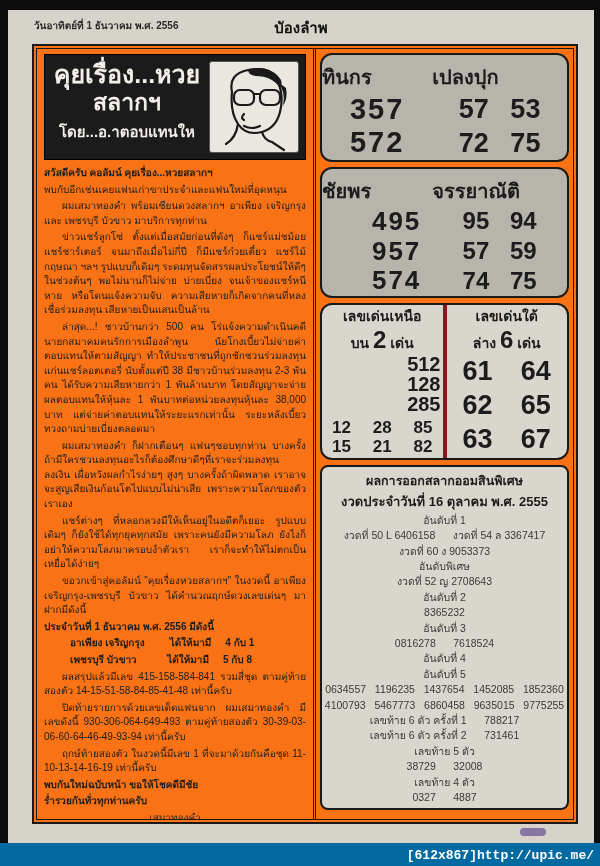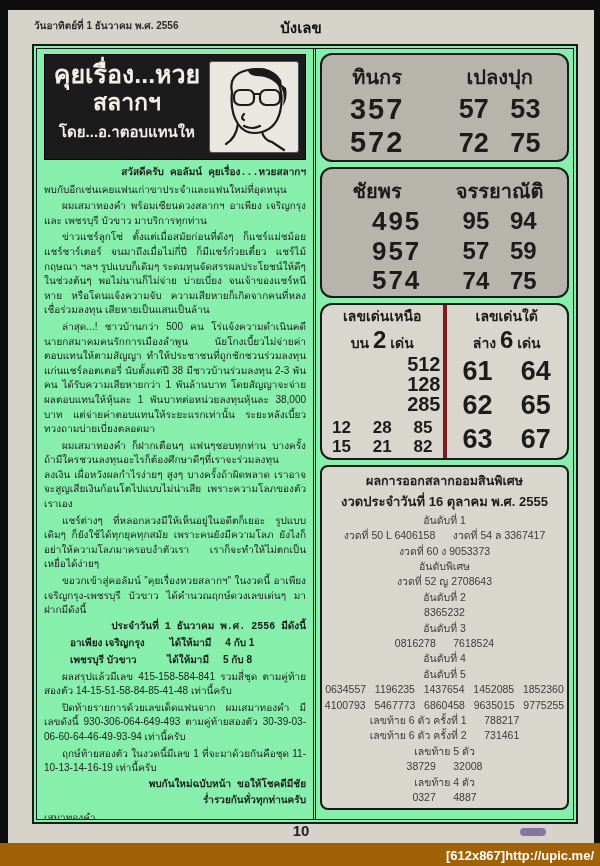--- a/index.html
+++ b/index.html
@@ -2,74 +2,74 @@
 <html><head>
 <meta charset="utf-8">
 <style>
   html,body{margin:0;padding:0;}
   body{width:600px;height:866px;background:#0d0d0d;position:relative;overflow:hidden;
        font-family:"Liberation Sans","DejaVu Sans",sans-serif;color:#1c1c1c;}
   .page{position:absolute;left:8px;top:10px;width:586px;height:833px;background:#d6d3ca;}
   .page-header{position:relative;height:26px;}
   .date-line{position:absolute;left:26px;top:8px;font-size:10px;font-weight:bold;color:#2a2a2a;}
   .masthead{position:absolute;left:0;right:0;top:6px;text-align:center;font-size:15px;font-weight:bold;color:#111;}
-  .main-frame{position:absolute;left:24px;top:34px;width:538px;height:772px;border:2px solid #1a1a1a;padding:2px;background:#86efac;}
+  .main-frame{position:absolute;left:24px;top:34px;width:538px;height:772px;border:2px solid #1a1a1a;padding:2px;background:#f97316;}
   .frame-inner{border:1px solid #1a1a1a;height:100%;display:flex;box-sizing:border-box;overflow:hidden;}
   .col-left{width:276px;box-sizing:border-box;padding:5px 7px;overflow:hidden;}
   .col-right{flex:1;border-left:3px double #1a1a1a;box-sizing:border-box;padding:4px;display:flex;flex-direction:column;overflow:hidden;}
   
   .title-box{background:#1b1b1b;border:1px solid #000;display:flex;align-items:stretch;height:104px;margin-bottom:6px;}
   .title-text{flex:1;color:#f2efe8;text-align:center;padding-top:6px;}
   .title-l1{font-size:25px;font-weight:bold;line-height:1.1;}
   .title-l2{font-size:23px;font-weight:bold;line-height:1.15;}
   .byline{font-size:15px;font-weight:bold;margin-top:5px;}
   .portrait{width:88px;margin:6px 6px 6px 0;background:#e9e7e0;border:1px solid #555;border-radius:3px;display:flex;align-items:center;justify-content:center;}
   
   .bodytext p{margin:0 0 2px 0;font-size:10px;line-height:14.6px;text-align:justify;}
   .bodytext p.j{text-indent:18px;}
   .bodytext p.jn{text-indent:0;}
-  .bodytext p.c{text-indent:0;}
-  .bodytext p.cb{text-align:right;text-indent:0;font-weight:bold;font-family:Liberation Mono, monospace;}
+  .bodytext p.c{text-align:center;text-indent:0;}
+  .bodytext p.cb{text-align:left;text-indent:0;font-weight:bold;}
   .bodytext p.give{white-space:pre;font-weight:bold;text-indent:26px;text-align:left;}
   
   .rbox{border:2px solid #1a1a1a;border-radius:12px;background:#b7b4ac;margin-bottom:5px;overflow:hidden;}
   .rbox.white{background:#d9d6ce;}
   .grid2{display:grid;grid-template-columns:45% 55%;align-items:center;}
-  .tip-head{font-size:20px;font-weight:bold;text-align:center;padding-top:6px;}
+  .tip-head{font-size:20px;font-weight:bold;padding-top:6px;}
   .tip-num-big{font-size:29px;font-weight:bold;text-align:center;line-height:1.15;letter-spacing:2px;}
   .tip-num-pair{font-size:27px;font-weight:bold;text-align:center;line-height:1.2;word-spacing:14px;}
   .box2 .tip-num-big{font-size:26px;margin-left:39px;}
   .box2 .tip-num-pair{font-size:24px;}
   .lucky{display:flex;border-radius:12px;}
   .lucky-half{flex:1;padding:4px 2px 2px;}
   .lucky-half.north{border-right:4px solid #7f1d1d;}
   .lucky-title{font-size:14px;font-weight:bold;text-align:center;line-height:1.1;}
   .lucky-sub{font-size:14px;font-weight:bold;text-align:center;margin-top:1px;}
   .lucky-sub .big{font-size:24px;}
   .triple{font-size:20px;font-weight:bold;text-align:right;line-height:20px;}
   .trip-row{display:flex;justify-content:space-between;padding:0 8px;font-size:17px;font-weight:bold;line-height:19px;}
   .pair-row{display:flex;justify-content:space-around;font-size:27px;font-weight:bold;line-height:34px;}
   
   .results{border-radius:8px;flex:1;padding-top:4px;}
   .res-title{font-size:12.5px;font-weight:bold;text-align:center;line-height:20px;}
   .res-subtitle{font-size:13px;font-weight:bold;text-align:center;line-height:22px;}
   .res-line{font-size:10.5px;text-align:center;line-height:15.4px;white-space:pre;color:#3a3a3a;}
   .page-number{position:absolute;left:0;right:0;top:812px;text-align:center;font-size:15px;font-weight:bold;color:#222;}
   .smudge{position:absolute;left:512px;top:818px;width:26px;height:8px;background:#77659a;border-radius:4px;opacity:.85;}
-  .bottom-bar{position:absolute;left:0;bottom:0;width:600px;height:23px;background:#a16207;}
+  .bottom-bar{position:absolute;left:0;bottom:0;width:600px;height:23px;background:#0369a1;font-family:Liberation Mono, monospace;}
   .watermark{position:absolute;right:6px;bottom:3px;color:#fff;font-size:13px;font-weight:bold;}
 </style>
 </head>
 <body>
 
 <div class="page">
 
   <div class="page-header">
     <span class="date-line">วันอาทิตย์ที่ 1 ธันวาคม พ.ศ. 2556</span>
-    <span class="masthead">บังเลข</span>
+    <span class="masthead">บัองลำพ</span>
   </div>
 
   <div class="main-frame">
     <div class="frame-inner">
 
       <div class="col-left">
         <div class="title-box">
           <div class="title-text">
             <div class="title-l1">คุยเรื่อง...หวย</div>
             <div class="title-l2">สลากฯ</div>
@@ -255,19 +255,18 @@
               <div class="res-line">38729      32008</div>
               <div class="res-line">เลขท้าย 4 ตัว</div>
               <div class="res-line">0327      4887</div>
             </div>
         </div>
 
       </div>
     </div>
   </div>
 
-  <div class="page-number">10</div>
   <div class="smudge"></div>
 </div>
 
 <div class="bottom-bar">
   <span class="watermark">[612x867]http://upic.me/</span>
 </div>
 
 </body></html>

